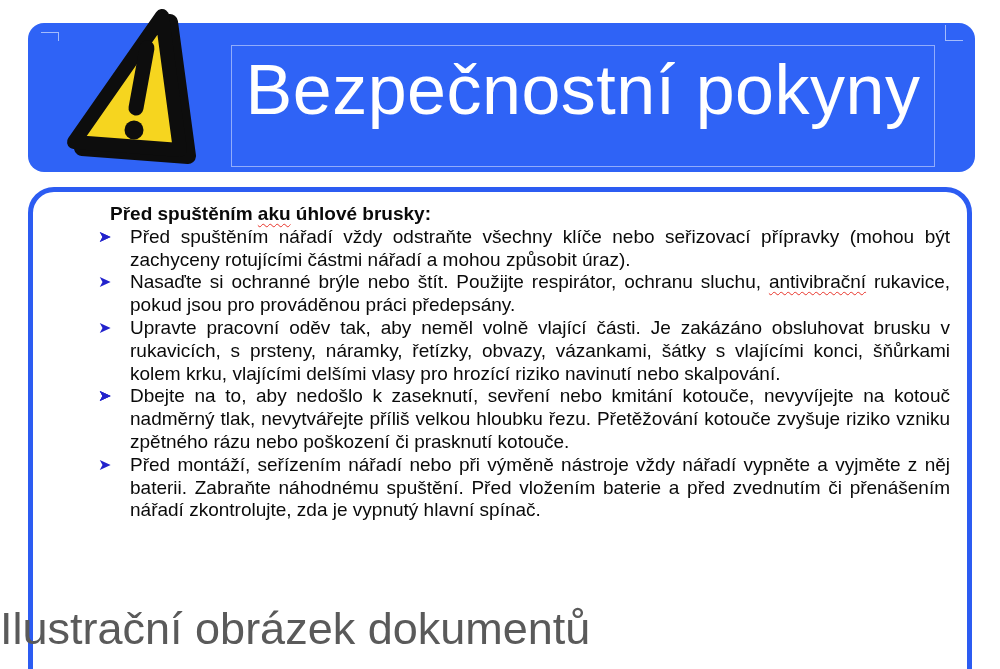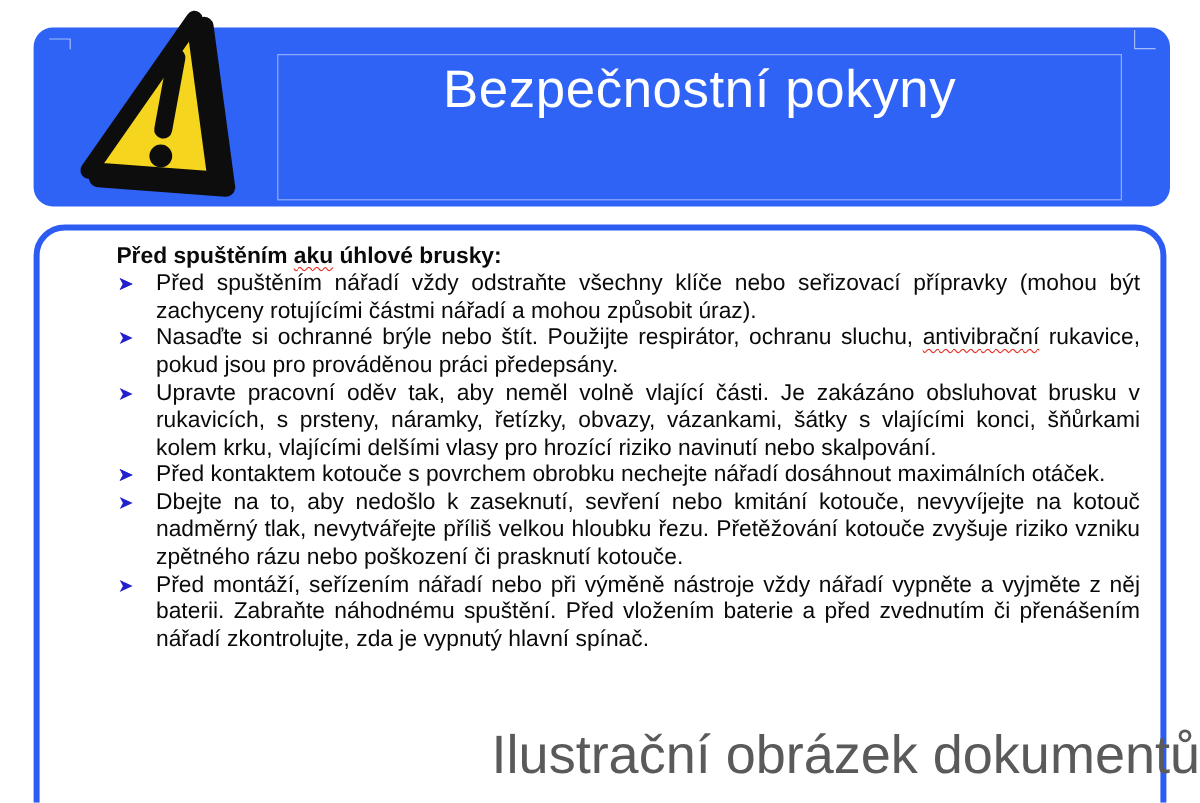--- a/index.html
+++ b/index.html
@@ -12,21 +12,21 @@
   .banner {
     position:absolute; left:28px; top:23px; width:947px; height:149px;
     background:#2f63f6; border-radius:16px;
   }
   .title-frame {
     position:absolute; left:203px; top:22px; width:702px; height:120px;
     border:1px solid rgba(225,233,255,0.55);
     display:flex; justify-content:center; align-items:flex-start;
   }
   .page-title {
-    color:#ffffff; font-size:44px; line-height:1.15; letter-spacing:0.5px;
+    color:#ffffff; font-size:70px; line-height:1.15; letter-spacing:0.5px;
     padding-top:4px; white-space:nowrap;
   }
   .corner { position:absolute; }
   .corner.tl {
     left:13px; top:9px; width:17px; height:8px;
     border-top:1px solid rgba(228,236,255,0.65);
     border-right:1px solid rgba(228,236,255,0.65);
   }
   .corner.tr {
     left:917px; top:2px; width:17px; height:15px;
@@ -40,35 +40,35 @@
   
   .content-box {
     position:absolute; left:28px; top:187px; width:934px; height:560px;
     border:5px solid #2c5cf2; border-radius:26px; background:#ffffff;
   }
   .text-area {
     position:absolute; left:64px; top:11px; width:853px; height:399px;
     overflow:hidden; color:#0a0a0a; font-size:19px; line-height:22.8px;
     text-align:justify;
   }
-  .h-block { font-weight:bold; }
+  .h-block { font-weight:bold;margin-left:13px; }
   .b-block { position:relative; padding-left:33px; }
   .marker {
     position:absolute; left:1px; top:0; color:#2222cc; font-size:16px;
     font-family:"DejaVu Sans", sans-serif; line-height:22.8px;
   }
   .wavy {
     text-decoration:underline; text-decoration-style:wavy;
     text-decoration-color:#e8332a; text-decoration-thickness:1px;
     text-underline-offset:3px;
   }
 
   
   .caption {
-    position:absolute; left:0; width:1000px; top:604px; text-align:right;
+    position:absolute; left:0; width:1000px; top:604px; text-align:left;
     color:#5a5a5a; font-size:45px; line-height:1.1;
   }
 </style>
 </head>
 <body>
 
 <div class="page">
 
   <div class="banner">
     <div class="corner tl"></div>
@@ -90,21 +90,21 @@
   </svg>
 
   <div class="content-box">
     <div class="text-area">
         <div class="h-block"><span>Před spuštěním </span><span class="wavy">aku</span><span> úhlové brusky:</span></div>
         <div class="b-block"><span class="marker">➤</span></div>
         <div class="b-block"><span class="marker">➤</span><span>Před spuštěním nářadí vždy odstraňte všechny klíče nebo seřizovací přípravky (mohou být zachyceny rotujícími částmi nářadí a mohou způsobit úraz).</span></div>
         <div class="b-block"><span class="marker">➤</span><span>Nasaďte si ochranné brýle nebo štít. Použijte respirátor, ochranu sluchu, </span><span class="wavy">antivibrační</span><span> rukavice, pokud jsou pro prováděnou práci předepsány.</span></div>
         <div class="b-block"><span class="marker">➤</span><span>Upravte pracovní oděv tak, aby neměl volně vlající části. Je zakázáno obsluhovat brusku v rukavicích, s prsteny, náramky, řetízky, obvazy, vázankami, šátky s vlajícími konci, šňůrkami kolem krku, vlajícími delšími vlasy pro hrozící riziko navinutí nebo skalpování.</span></div>
         <div class="b-block"><span class="marker">➤</span></div>
-        <div class="b-block"><span class="marker">➤</span><span>Před kontaktem kotouče s povrchem obrobku nechejte nářadí dosáhnout maximálních otáček.</span></div>
+        <div class="b-block"><span class="marker">➤</span></div>
         <div class="b-block"><span class="marker">➤</span><span>Dbejte na to, aby nedošlo k zaseknutí, sevření nebo kmitání kotouče, nevyvíjejte na kotouč nadměrný tlak, nevytvářejte příliš velkou hloubku řezu. Přetěžování kotouče zvyšuje riziko vzniku zpětného rázu nebo poškození či prasknutí kotouče.</span></div>
         <div class="b-block"><span class="marker">➤</span><span>Před montáží, seřízením nářadí nebo při výměně nástroje vždy nářadí vypněte a vyjměte z něj baterii. Zabraňte náhodnému spuštění. Před vložením baterie a před zvednutím či přenášením nářadí zkontrolujte, zda je vypnutý hlavní spínač.</span></div>
       </div>
   </div>
 
   <div class="caption">Ilustrační obrázek dokumentů</div>
 
 </div>
 
 </body></html>

